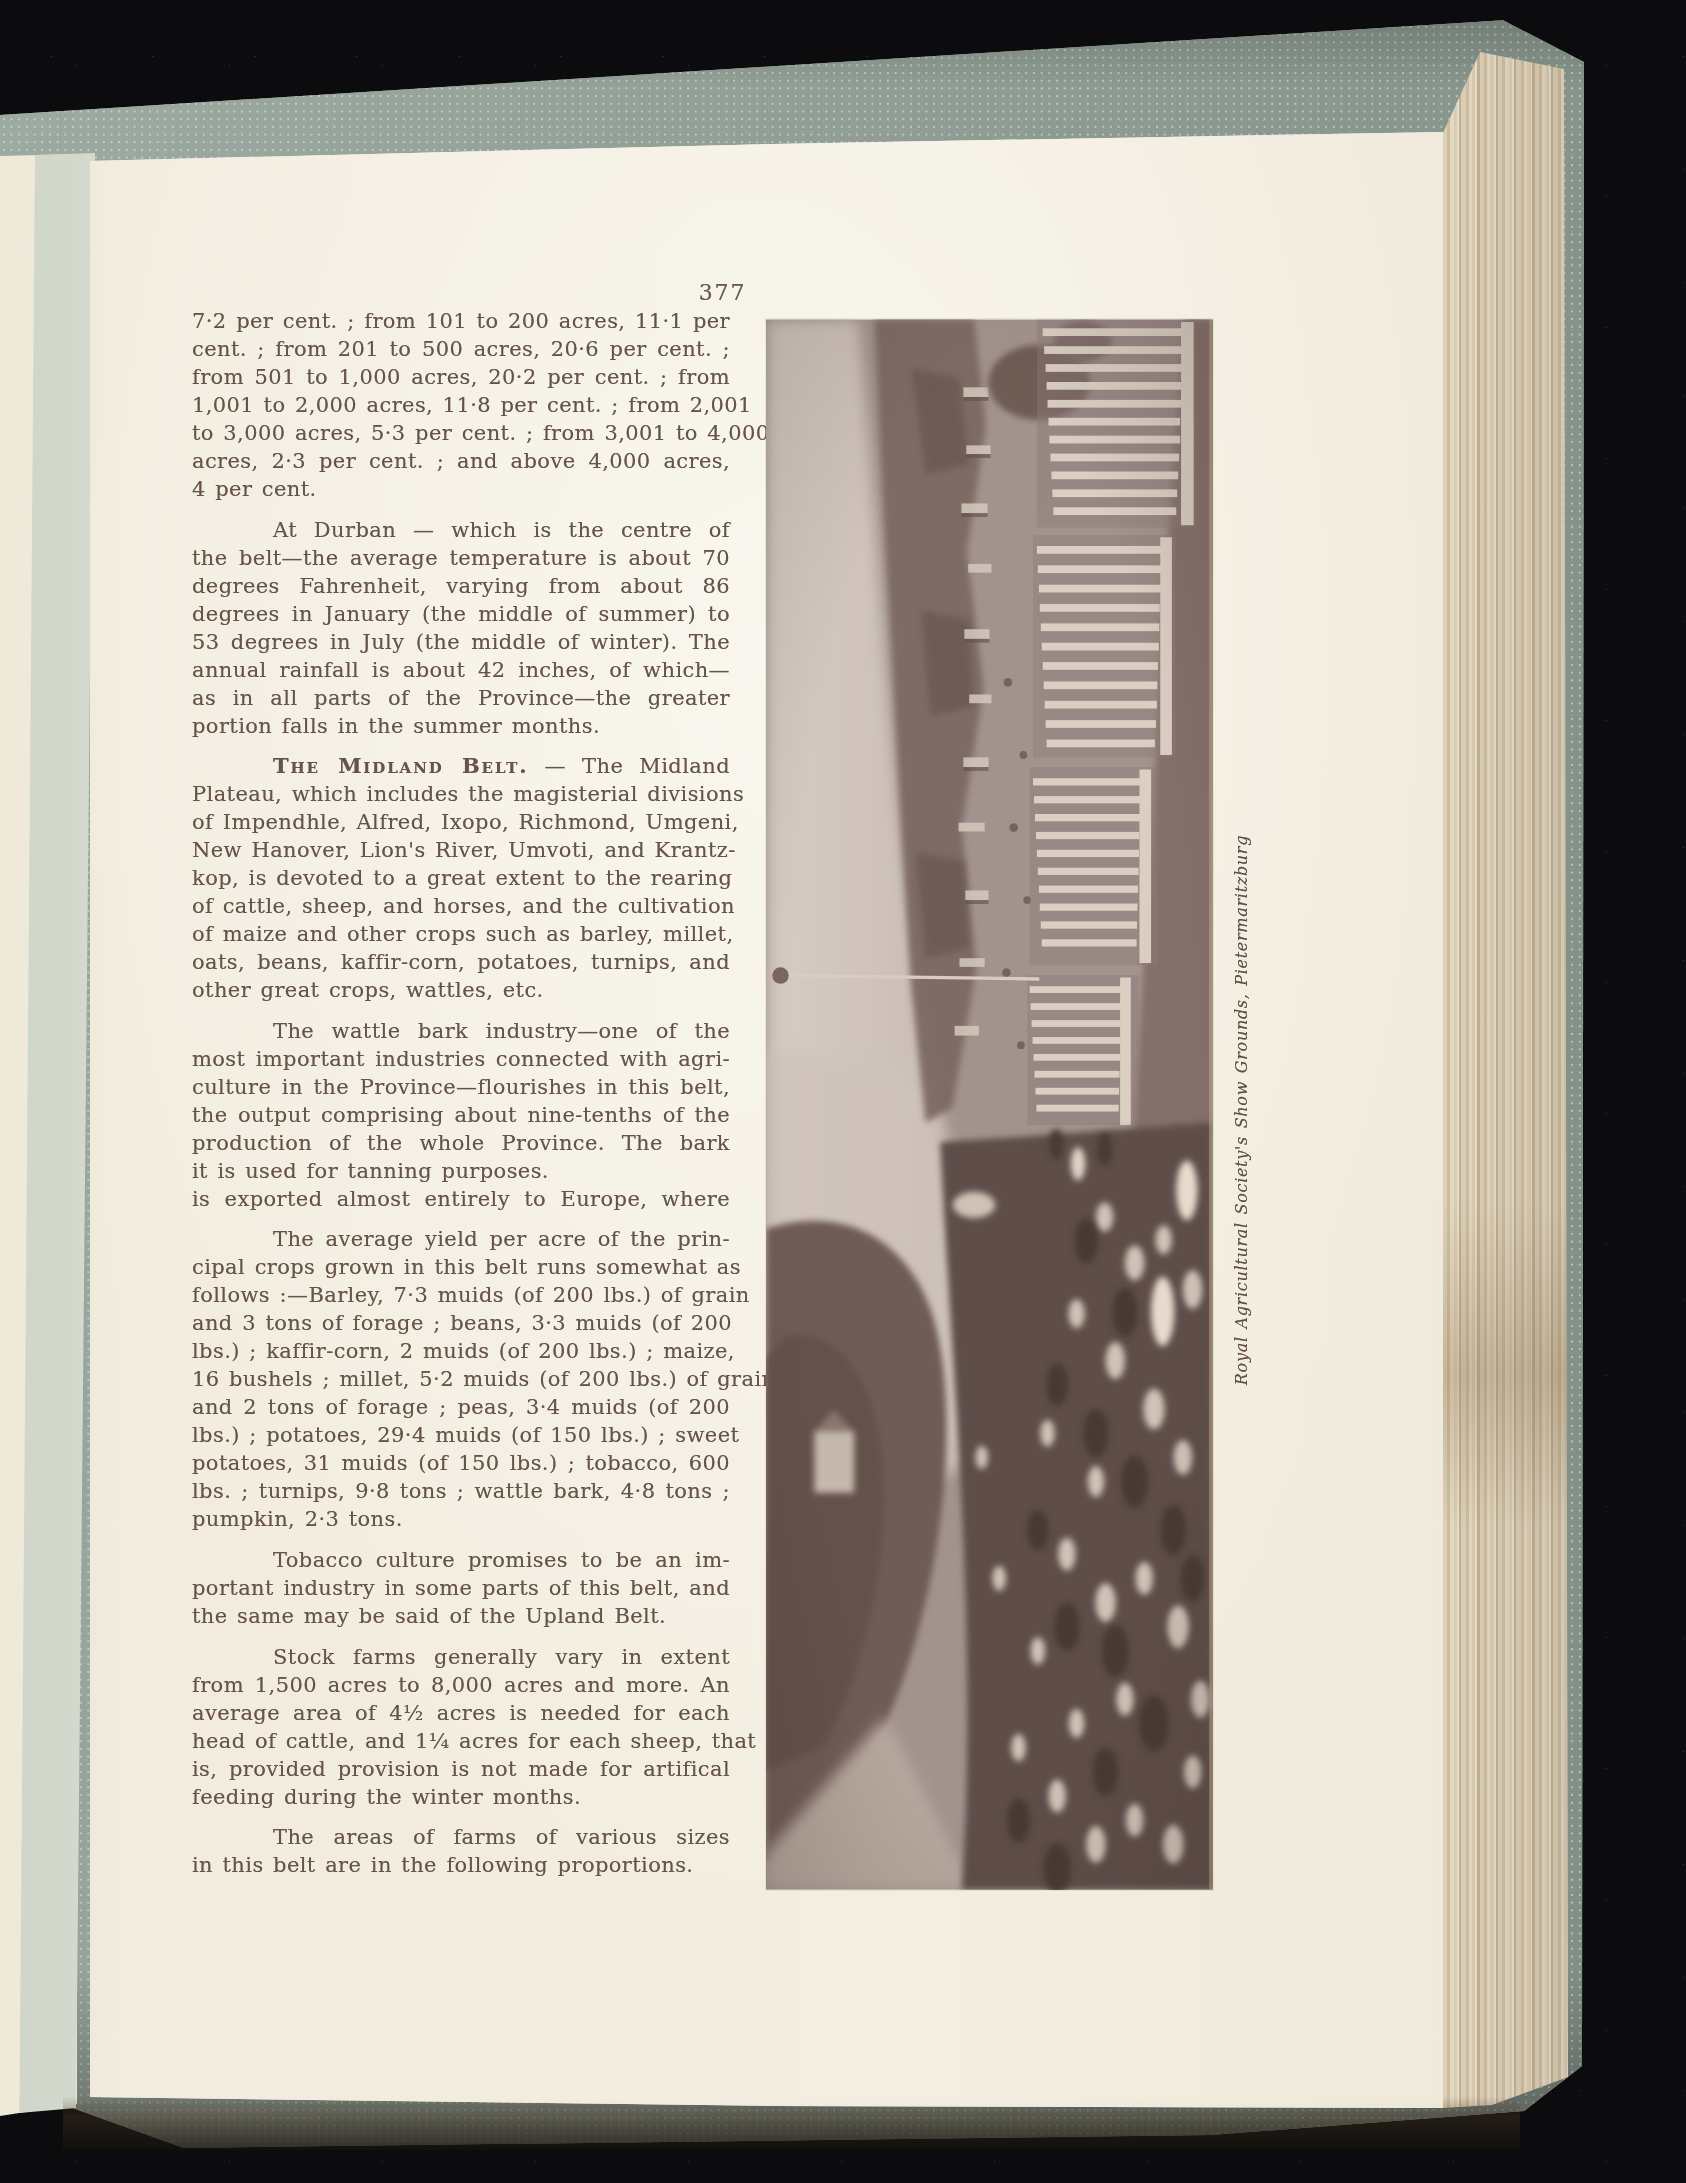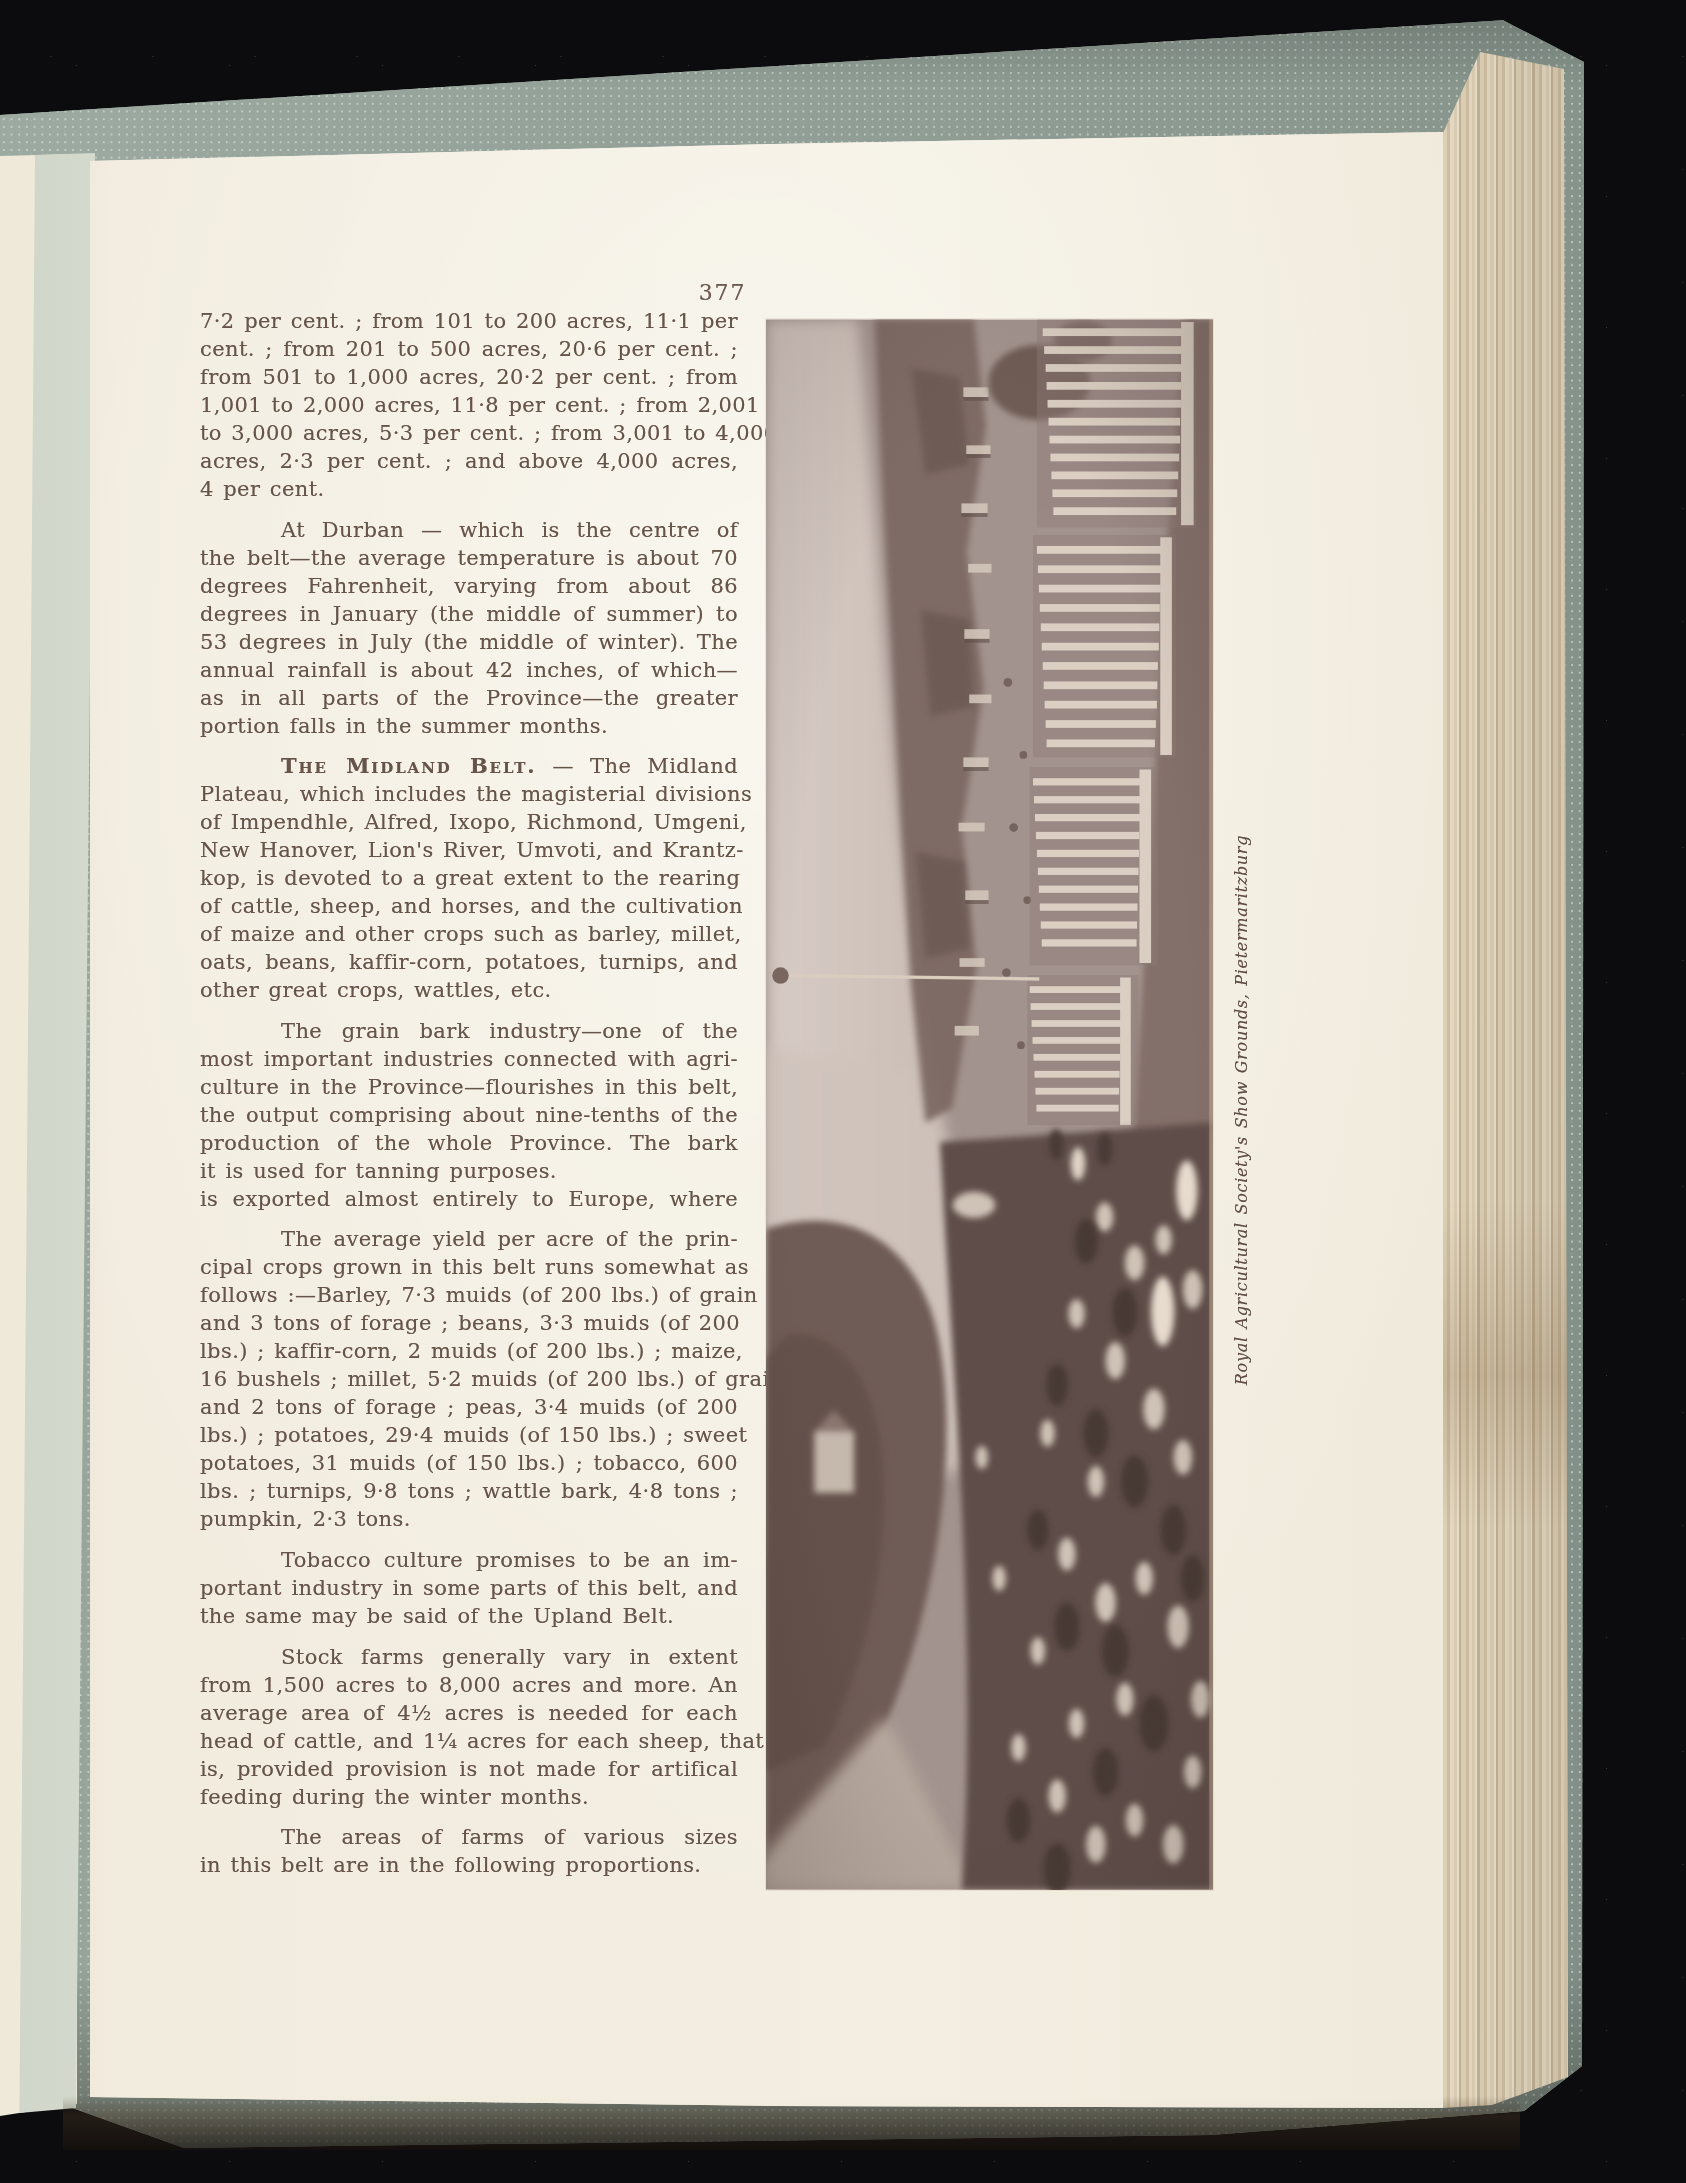--- a/index.html
+++ b/index.html
@@ -55,21 +55,21 @@
     clip-path:polygon(90px 161px,774px 144px,1443px 132px,1443px 2108px,774px 2106px,90px 2097px);
     background:linear-gradient(180deg,rgba(120,100,70,.10) 0%,rgba(120,100,70,0) 2.5%,rgba(120,100,70,0) 96%,rgba(110,90,60,.14) 100%);}
   .bottom-shadow{left:63px;top:2096px;width:1457px;height:54px;
     background:linear-gradient(180deg,rgba(70,54,36,0) 0%,rgba(70,54,36,.50) 38%,rgba(22,17,13,.85) 100%);
     opacity:.8;}
 
   
   .page-number{left:674px;top:280px;width:97px;text-align:center;
     font-size:22px;letter-spacing:1.9px;color:#6d5b51;
     text-shadow:0 0 0.5px rgba(109,91,81,.6);}
-  .text-column{left:200px;top:307px;width:538px;color:#665449;
+  .text-column{left:192px;top:307px;width:538px;color:#665449;
     font-size:21px;line-height:28px;letter-spacing:0.4px;word-spacing:2.4px;
     text-shadow:0 0 0.5px rgba(102,84,75,.55);}
   .para{margin:0 0 12.6px 0;}
   .para:last-child{margin-bottom:12px;}
   .line{height:28px;overflow:visible;white-space:nowrap;
     text-align:justify;text-align-last:justify;}
   .line.last{text-align-last:left;white-space:normal;}
   .line.indent{text-indent:81px;}
   .sc{font-variant-caps:small-caps;letter-spacing:1.9px;font-weight:bold;}
 
@@ -130,21 +130,21 @@
         <div class="line">Plateau, which includes the magisterial divisions</div>
         <div class="line">of Impendhle, Alfred, Ixopo, Richmond, Umgeni,</div>
         <div class="line">New Hanover, Lion's River, Umvoti, and Krantz-</div>
         <div class="line">kop, is devoted to a great extent to the rearing</div>
         <div class="line">of cattle, sheep, and horses, and the cultivation</div>
         <div class="line">of maize and other crops such as barley, millet,</div>
         <div class="line">oats, beans, kaffir-corn, potatoes, turnips, and</div>
         <div class="line last">other great crops, wattles, etc.</div>
       </div>
       <div class="para">
-        <div class="line indent">The grain bark industry—one of the</div>
+        <div class="line indent">The wattle bark industry—one of the</div>
         <div class="line">most important industries connected with agri-</div>
         <div class="line">culture in the Province—flourishes in this belt,</div>
         <div class="line">the output comprising about nine-tenths of the</div>
         <div class="line">production of the whole Province. The bark</div>
         <div class="line last">it is used for tanning purposes.</div>
         <div class="line">is exported almost entirely to Europe, where</div>
       </div>
       <div class="para">
         <div class="line indent">The average yield per acre of the prin-</div>
         <div class="line">cipal crops grown in this belt runs somewhat as</div>

